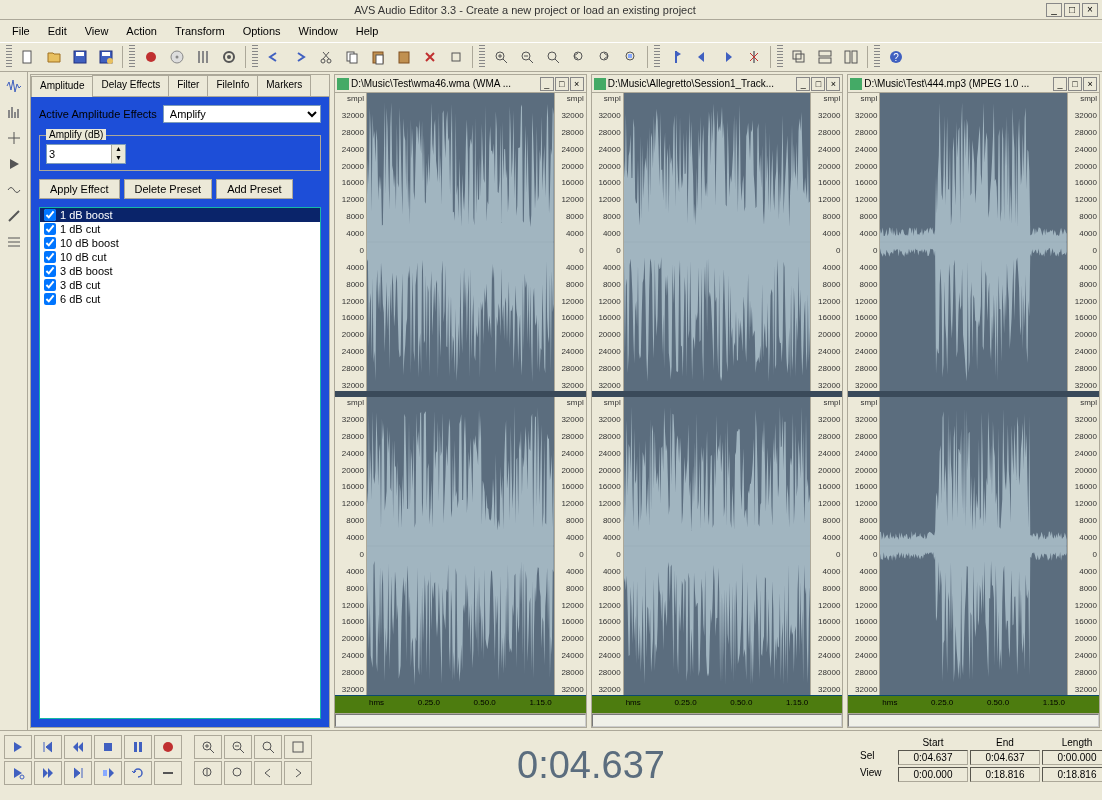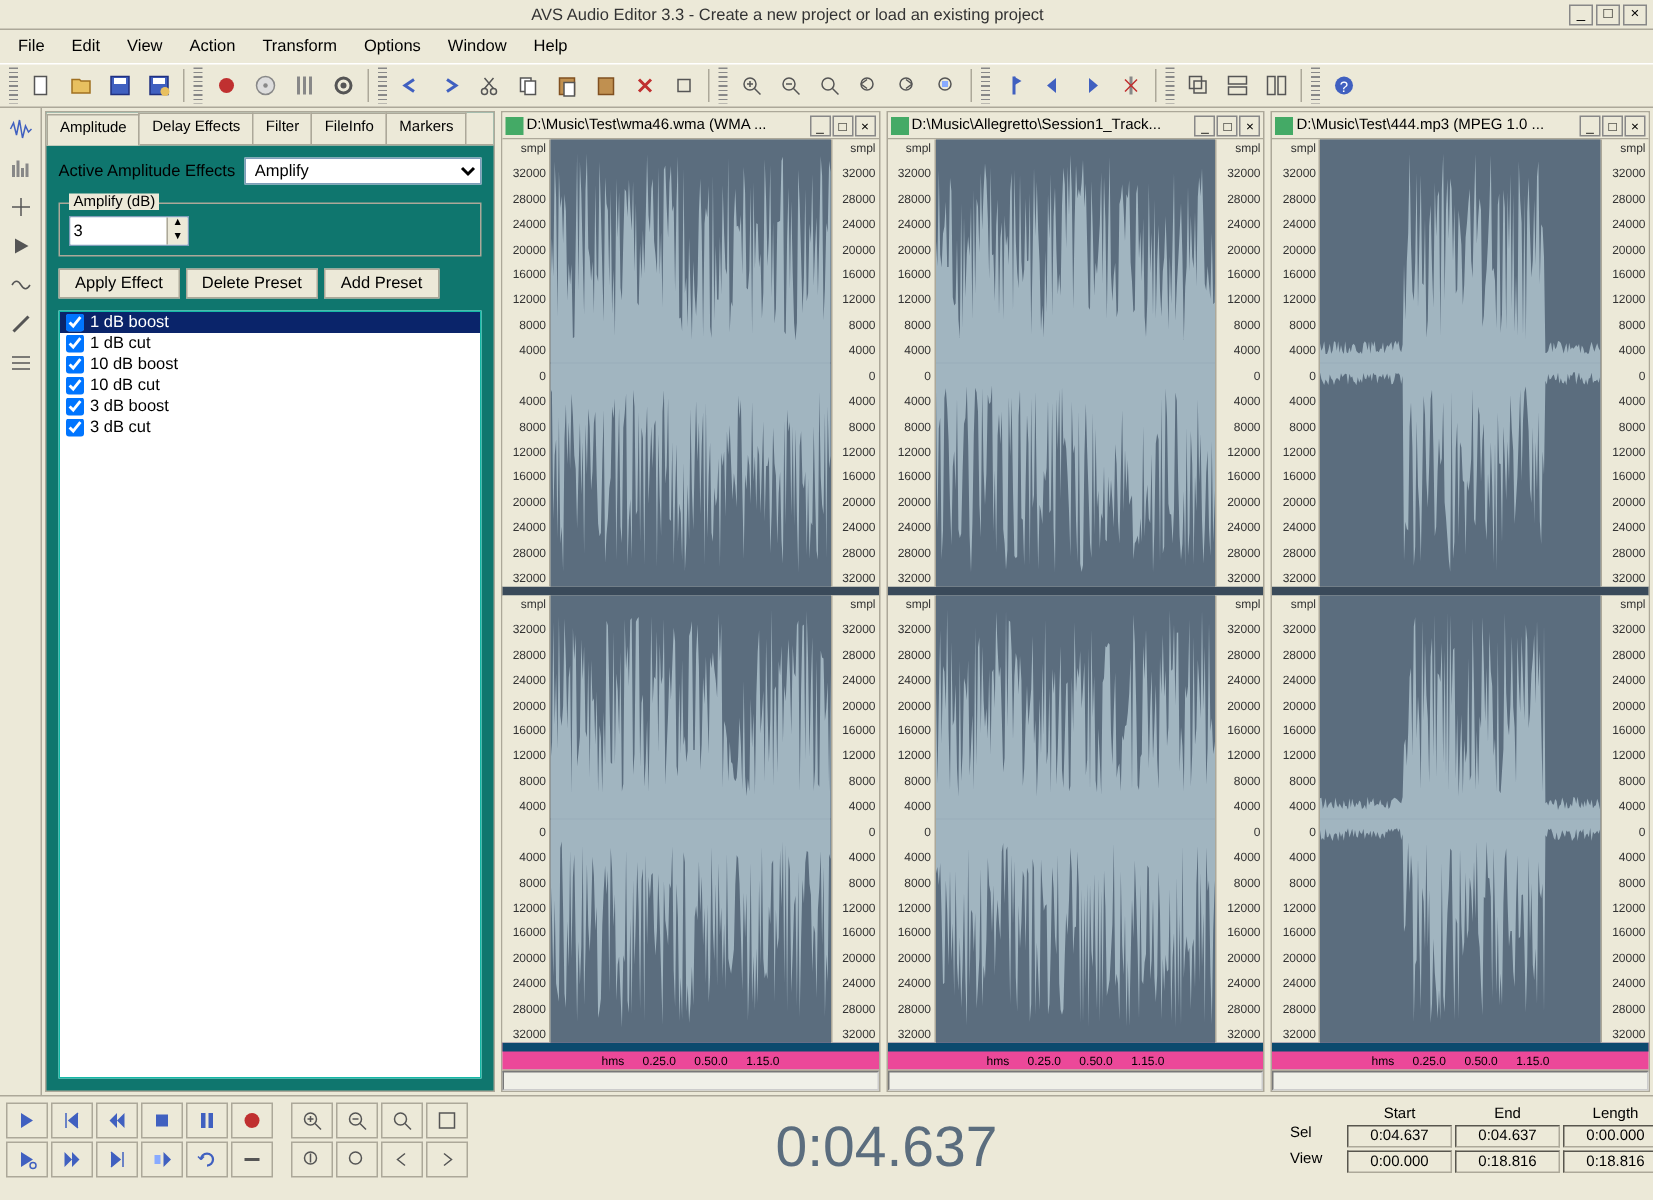--- a/index.html
+++ b/index.html
@@ -11,21 +11,21 @@
 .menubar { height: 22px; background: #ece9d8; display: flex; align-items: center; padding: 0 4px; gap: 2px; }
 .menubar .menuitem { padding: 2px 8px; cursor: pointer; }
 .toolbar { height: 30px; background: #ece9d8; border-top: 1px solid #fff; border-bottom: 1px solid #aca899; display: flex; align-items: center; padding: 0 4px; gap: 2px; }
 .tbtn { width: 24px; height: 24px; border: 1px solid transparent; background: #ece9d8; cursor: pointer; display: flex; align-items: center; justify-content: center; }
 .tgrip { width: 6px; height: 24px; background: repeating-linear-gradient(to bottom, #888 0 1px, transparent 1px 3px); margin: 0 2px; }
 .tsep { width: 1px; height: 22px; background: #aca899; margin: 0 2px; }
 .tbtn svg { width: 16px; height: 16px; }
 .main { display: flex; height: 658px; }
 .sidetools { width: 28px; background: #ece9d8; border-right: 1px solid #aca899; display: flex; flex-direction: column; gap: 2px; padding: 2px; }
 .sidetools .stool { width: 24px; height: 24px; border: 1px solid transparent; cursor: pointer; display: flex; align-items: center; justify-content: center; }
-.panel { width: 300px; background: #0f766e; border: 1px solid #aca899; margin: 2px; display: flex; flex-direction: column; }
+.panel { width: 300px; background: #1d4ed8; border: 1px solid #aca899; margin: 2px; display: flex; flex-direction: column; }
 .panel-tabs { height: 22px; display: flex; border-bottom: 1px solid #aca899; background: #ece9d8; }
 .panel-tab { padding: 3px 8px; border: 1px solid #aca899; border-bottom: none; background: #ece9d8; font-size: 10px; cursor: pointer; margin-right: -1px; }
 .panel-tab.active { background: #ece9d8; position: relative; top: 1px; }
 .panel-body { padding: 8px; flex: 1; display: flex; flex-direction: column; gap: 8px; }
 .row { display: flex; align-items: center; gap: 6px; }
 .lbl { font-size: 11px; }
 select, input[type=text] { font-family: inherit; font-size: 11px; border: 1px solid #7f9db9; background: #fff; padding: 1px 2px; }
 .spin { display: flex; border: 1px solid #7f9db9; background: #fff; width: 80px; }
 .spin input { border: none; flex: 1; width: 50px; }
 .spin .spinbtns { display: flex; flex-direction: column; }
@@ -40,21 +40,21 @@
 .wavetitle { height: 18px; background: #ece9d8; border-bottom: 1px solid #aca899; display: flex; align-items: center; padding: 0 2px; font-size: 10px; }
 .wavetitle .wt-icon { width: 12px; height: 12px; background: #4a6; margin-right: 2px; }
 .wavetitle .wt-name { flex: 1; overflow: hidden; text-overflow: ellipsis; white-space: nowrap; }
 .wavetitle .wt-btn { width: 14px; height: 14px; border: 1px solid #888; background: #ece9d8; font-size: 9px; text-align: center; cursor: pointer; margin-left: 1px; line-height: 12px; }
 .wavebody { flex: 1; display: flex; flex-direction: column; }
 .channel { flex: 1; display: flex; position: relative; }
 .ampruler { width: 32px; background: #ece9d8; border-right: 1px solid #aca899; display: flex; flex-direction: column; justify-content: space-between; font-size: 8px; text-align: right; padding: 1px 2px; color: #333; }
 .ampruler.right { border-right: none; border-left: 1px solid #aca899; }
 .wavecanvas { flex: 1; background: #5b6d7e; position: relative; overflow: hidden; }
 .wavecanvas svg { width: 100%; height: 100%; display: block; }
-.hruler { height: 18px; background: #ec4899; border-top: 6px solid #0c4a6e; display: flex; gap: 32px; }
+.hruler { height: 18px; background: #4d7c0f; border-top: 1px solid #0c4a6e; display: flex; }
 .hruler .hrspace { width: 32px; }
 .hruler .hrticks { flex: 1; display: flex; justify-content: space-between; font-size: 8px; padding: 2px 2px 0; }
 .scrollbar { height: 14px; background: #ece9d8; border-top: 1px solid #aca899; display: flex; }
 .scrollbar .sb-track { flex: 1; background: #f0f0e8; border: 1px inset #ccc; }
 .bottom { height: 70px; background: #ece9d8; display: flex; border-top: 1px solid #aca899; }
 .transport { width: 330px; padding: 4px; }
 .trow { display: flex; gap: 2px; margin-bottom: 2px; }
 .tpbtn { width: 28px; height: 24px; border: 1px solid #aca899; background: #ece9d8; cursor: pointer; display: flex; align-items: center; justify-content: center; }
 .tpbtn svg { width: 14px; height: 14px; }
 .tsep2 { width: 8px; }
@@ -372,20 +372,24 @@
             <span>10 dB cut</span>
           </div>
           <div class="preset">
             <input type="checkbox" checked="" style="">
             <span>3 dB boost</span>
           </div>
           <div class="preset">
             <input type="checkbox" checked="" style="">
             <span>3 dB cut</span>
           </div>
+          <div class="preset">
+            <input type="checkbox" checked="" style="">
+            <span>6 dB cut</span>
+          </div>
         </div>
     </div>
   </div>
 
   <div class="waves" id="waves">
       <div class="wavewin">
     <div class="wavetitle">
       <div class="wt-icon"></div>
       <div class="wt-name">D:\Music\Test\wma46.wma (WMA ...</div>
       <div class="wt-btn">_</div>

